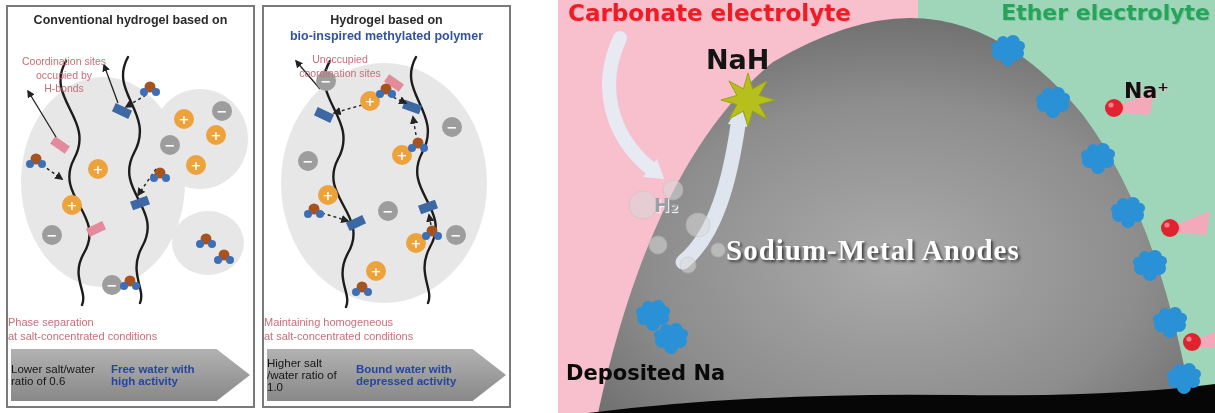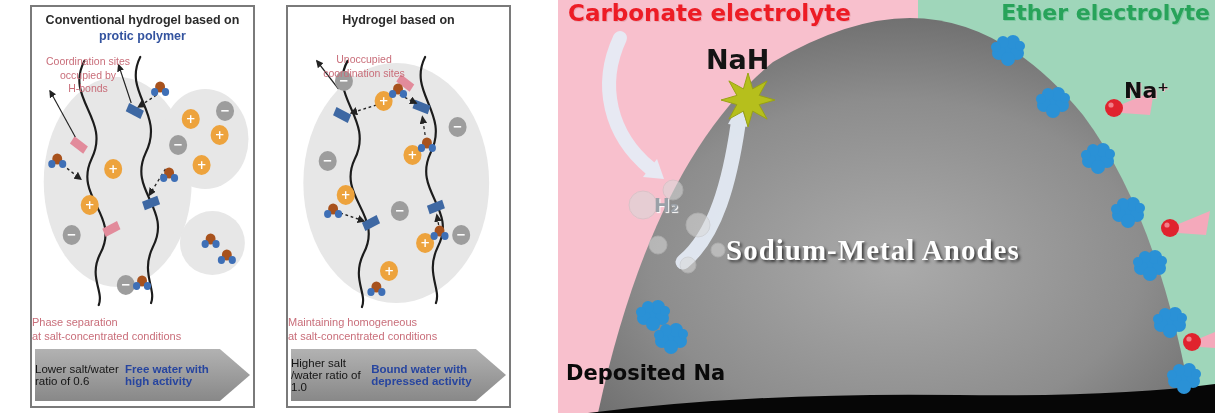--- a/index.html
+++ b/index.html
@@ -2,21 +2,21 @@
 <html><head>
 <meta charset="utf-8">
 <style>
   html,body{margin:0;padding:0;background:#fff;}
   .canvas{position:relative;width:1215px;height:413px;background:#fff;overflow:hidden;
           font-family:"Liberation Sans",sans-serif;}
 
   
   .left-fig{position:absolute;left:6px;top:5px;width:505px;height:403px;display:flex;gap:7px;}
   .panel{flex:1;border:2px solid #7a7a7a;background:#fff;position:relative;
-         display:flex;flex-direction:column;box-sizing:border-box;margin-left:24px;}
+         display:flex;flex-direction:column;box-sizing:border-box;}
   .panel-title{text-align:center;padding:5px 4px 2px;font-size:12.5px;font-weight:600;
                color:#2b2b2b;line-height:1.3;height:40px;box-sizing:border-box;}
   .panel-title .t2{color:#33539f;display:block;}
   .annotation{position:absolute;font-size:10.5px;color:#c96e7a;white-space:pre-line;
               text-align:center;line-height:1.3;z-index:3;}
   .p1 .annotation{left:4px;top:48px;width:104px;}
   .p2 .annotation{left:16px;top:46px;width:120px;}
   .art{height:267px;position:relative;}
   .artsvg{position:absolute;inset:0;width:100%;height:100%;}
   .caption{height:33px;font-size:11px;color:#c96e7a;text-align:left;white-space:pre-line;
@@ -60,21 +60,20 @@
 </head>
 <body>
 
 <div class="canvas">
 
   <div class="left-fig">
 
     <div class="panel p1">
       <div class="panel-title">
         <span>Conventional hydrogel based on</span>
-        <span class="t2">protic polymer</span>
       </div>
       <div class="annotation">Coordination sites
 occupied by
 H-bonds</div>
       <div class="art">
         <svg class="artsvg" viewBox="0 0 245 267" preserveAspectRatio="none">
           <defs>
             <marker id="m1" viewBox="0 0 10 10" refX="8" refY="5" markerWidth="6" markerHeight="6" orient="auto-start-reverse">
               <path d="M0 0L10 5L0 10z" fill="#222"></path>
             </marker>
@@ -183,20 +182,21 @@
         <div class="btext">
           <div class="b1">Lower salt/water ratio of 0.6</div>
           <div class="b2">Free water with high activity</div>
         </div>
       </div>
     </div>
 
     <div class="panel p2">
       <div class="panel-title">
         <span>Hydrogel based on</span>
+        <span class="t2">bio-inspired methylated polymer</span>
       </div>
       <div class="annotation">Unoccupied
 coordination sites</div>
       <div class="art">
         <svg class="artsvg" viewBox="0 0 245 267" preserveAspectRatio="none">
           <defs>
             <marker id="m2" viewBox="0 0 10 10" refX="8" refY="5" markerWidth="6" markerHeight="6" orient="auto-start-reverse">
               <path d="M0 0L10 5L0 10z" fill="#222"></path>
             </marker>
           </defs>

